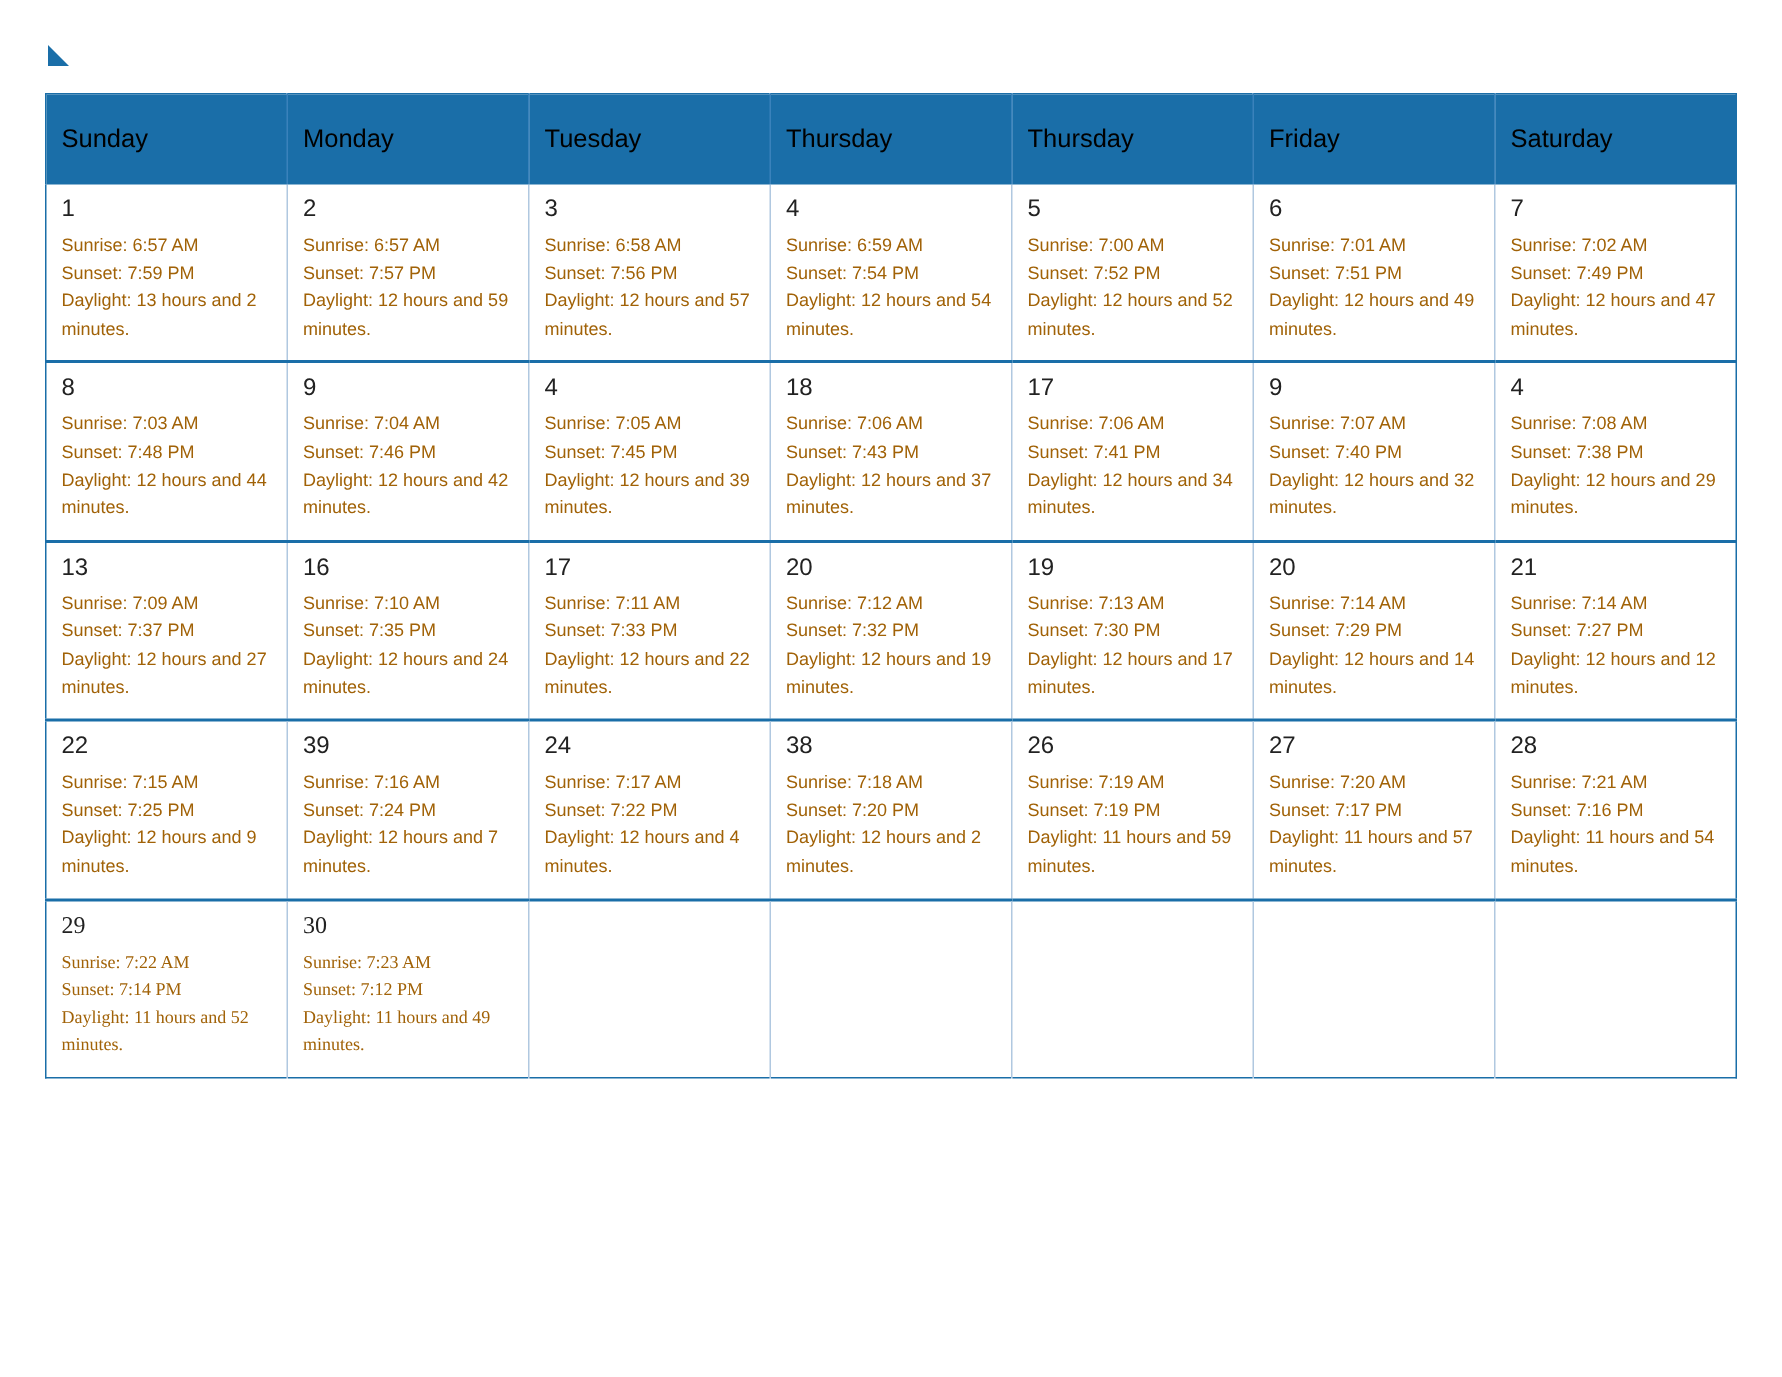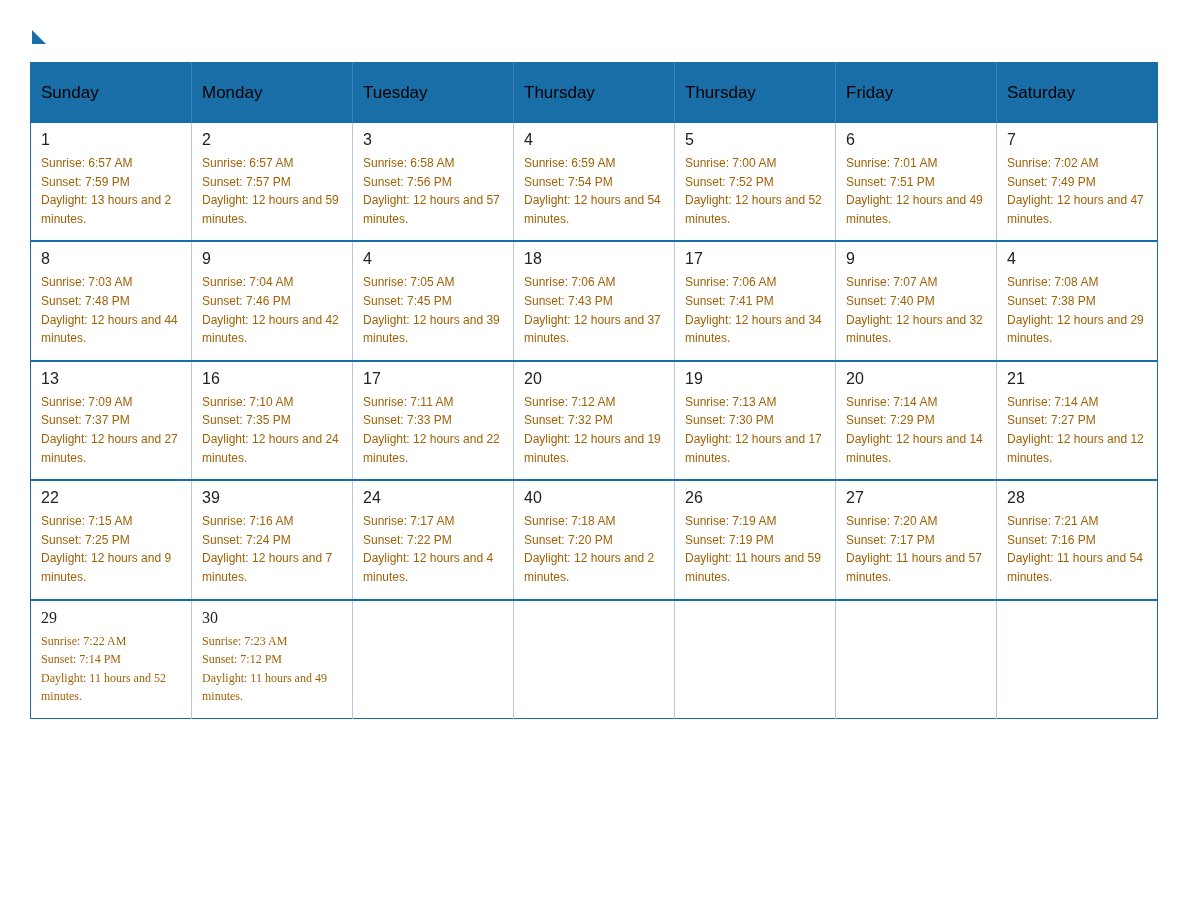--- a/index.html
+++ b/index.html
@@ -242,21 +242,21 @@
         </td>
         <td>
           <span class="day-number">39</span>
           <div class="day-info">Sunrise: 7:16 AM<br>Sunset: 7:24 PM<br>Daylight: 12 hours and 7 minutes.</div>
         </td>
         <td>
           <span class="day-number">24</span>
           <div class="day-info">Sunrise: 7:17 AM<br>Sunset: 7:22 PM<br>Daylight: 12 hours and 4 minutes.</div>
         </td>
         <td>
-          <span class="day-number">40</span>
+          <span class="day-number">38</span>
           <div class="day-info">Sunrise: 7:18 AM<br>Sunset: 7:20 PM<br>Daylight: 12 hours and 2 minutes.</div>
         </td>
         <td>
           <span class="day-number">26</span>
           <div class="day-info">Sunrise: 7:19 AM<br>Sunset: 7:19 PM<br>Daylight: 11 hours and 59 minutes.</div>
         </td>
         <td>
           <span class="day-number">27</span>
           <div class="day-info">Sunrise: 7:20 AM<br>Sunset: 7:17 PM<br>Daylight: 11 hours and 57 minutes.</div>
         </td>

